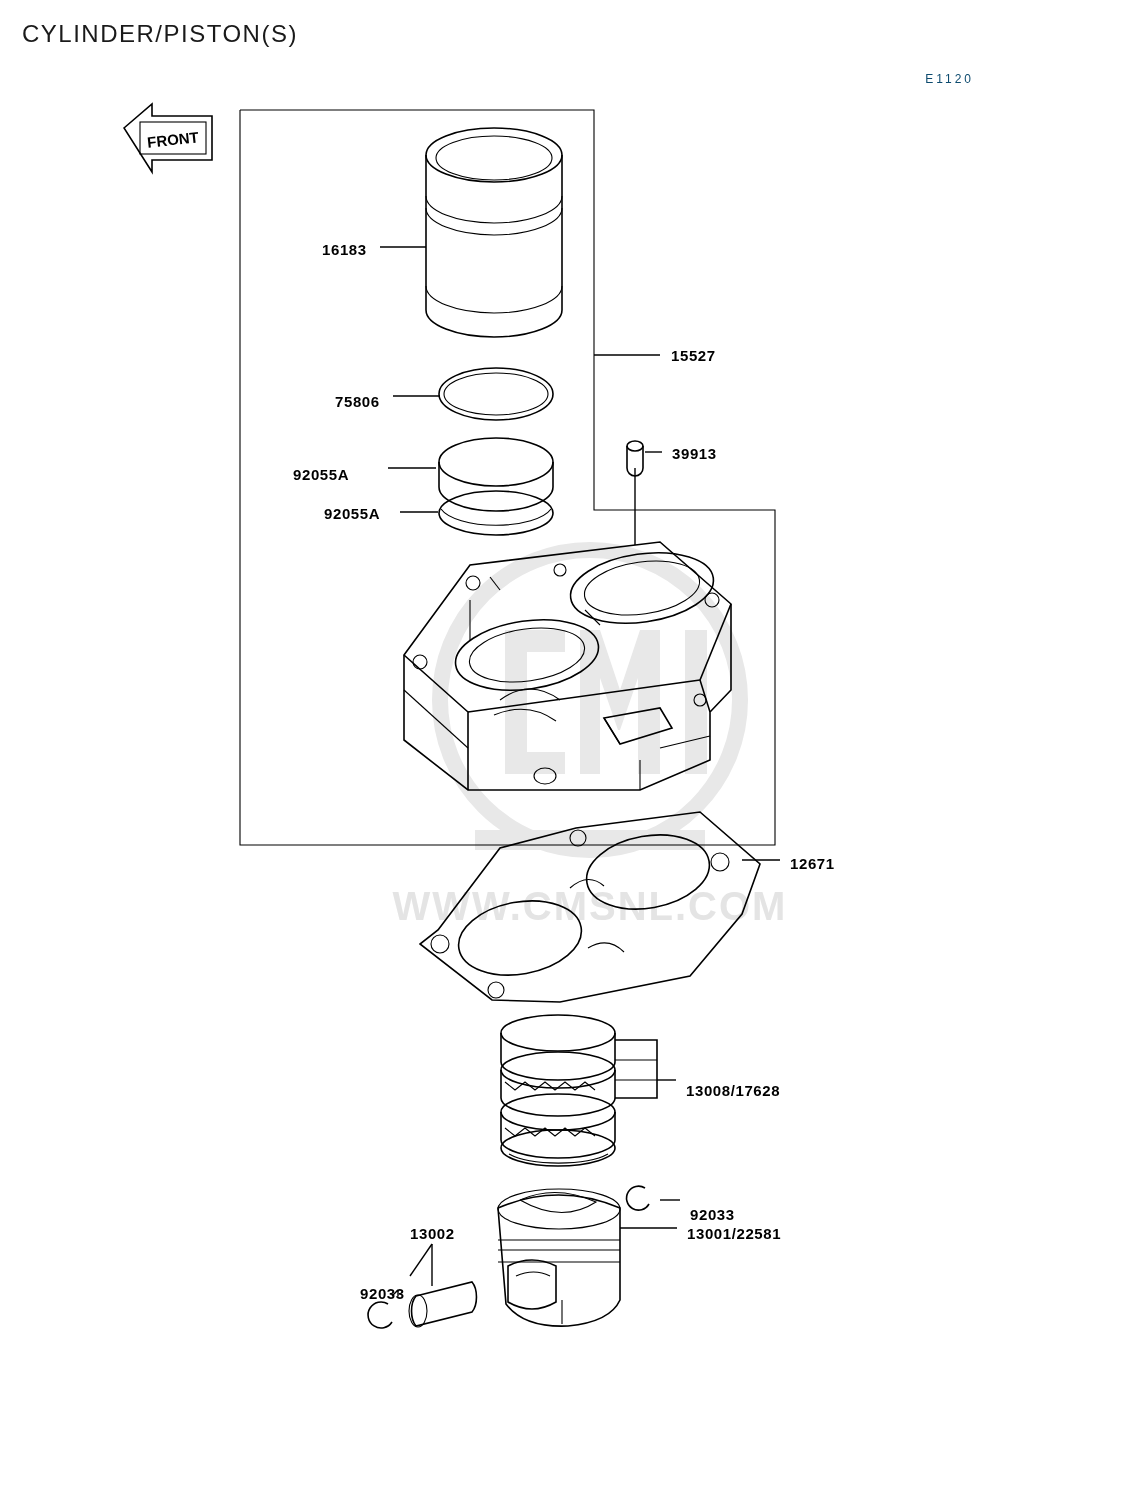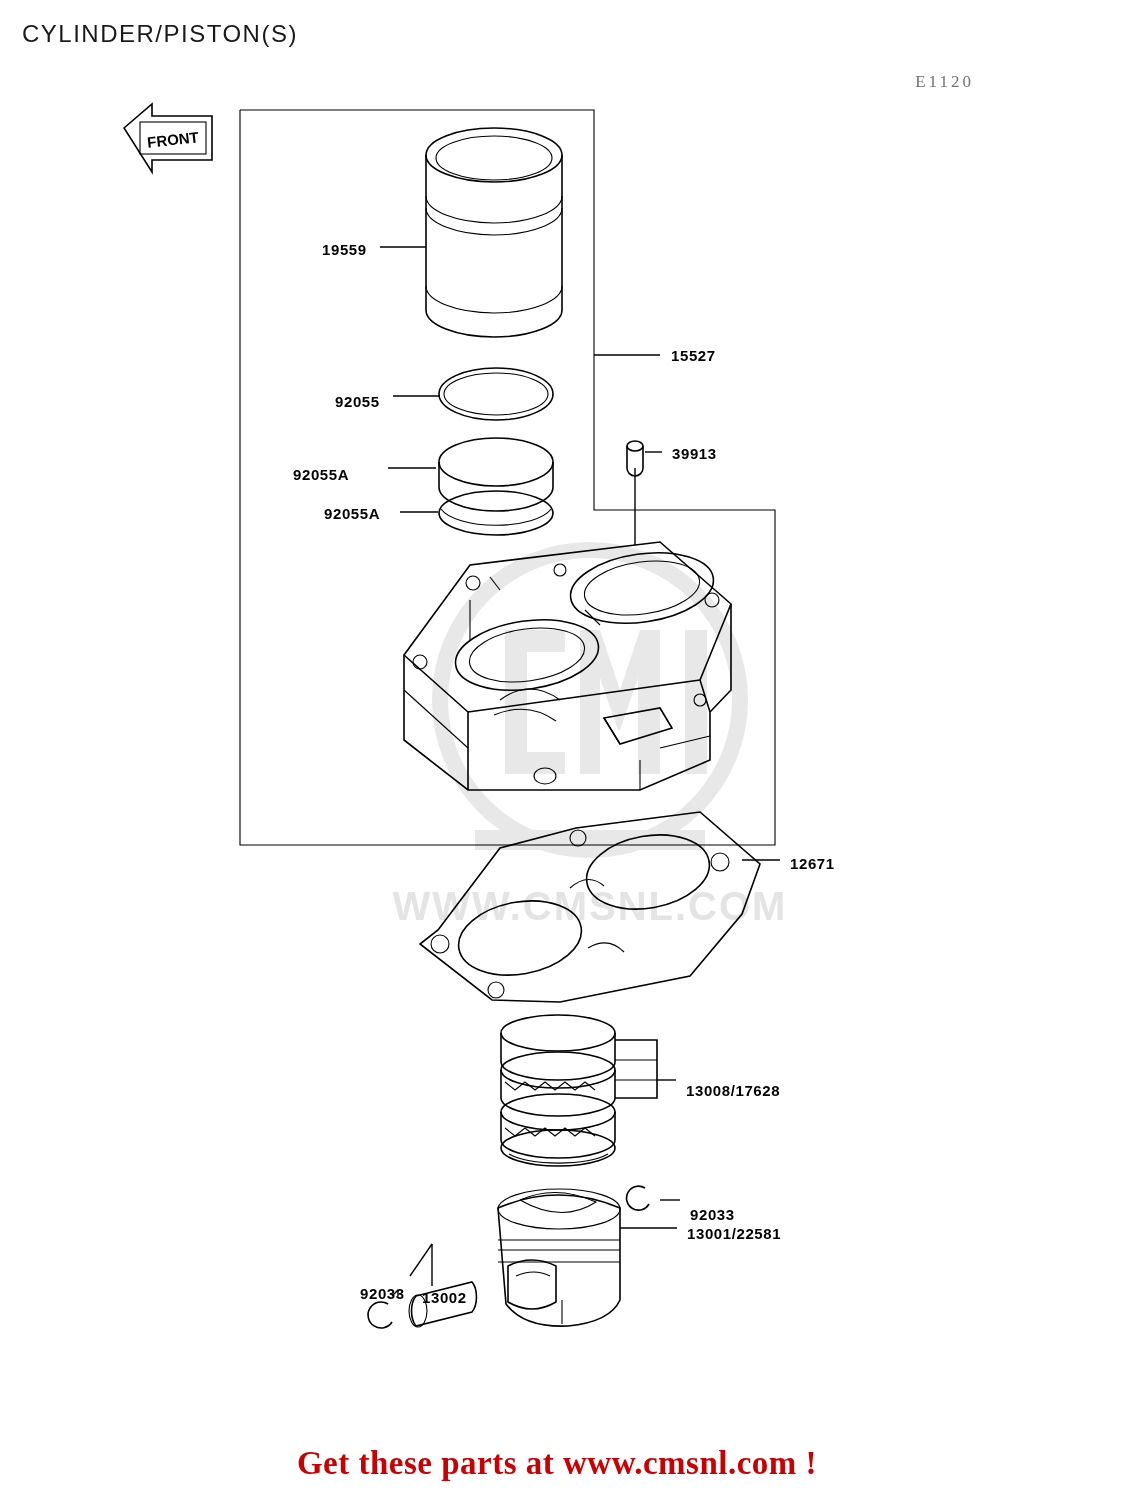--- a/index.html
+++ b/index.html
@@ -27,24 +27,24 @@
     top: 20px;
     font-size: 24px;
     letter-spacing: 1.5px;
     color: #1a1a1a;
     font-family: "Liberation Sans", sans-serif;
   }
   .figcode {
     position: absolute;
     right: 140px;
     top: 72px;
-    font-size: 17px;
+    font-size: 12px;
     letter-spacing: 3px;
-    color: #737373;
-    font-family: Liberation Serif, serif;
+    color: #0c4a6e;
+    font-family: Liberation Sans, sans-serif;
   }
   .footer {
     position: absolute;
     left: 0;
     right: 0;
     bottom: 18px;
     text-align: center;
     font-size: 33px;
     font-weight: bold;
     color: #cc0000;
@@ -243,28 +243,27 @@
     </g>
 
     <g>
       <path class="dg" d="M388 1304 a13 13 0 1 0 4 18" fill="none" stroke="#000" stroke-width="3.2"></path>
       <path class="leader" d="M392 1296 L398 1290"></path>
       <path class="leader" d="M398 1290 V1296"></path>
     </g>
 
   </svg>
 
-  <div class="label" style="left:322px; top:241px;">19559</div>
+  <div class="label" style="left:322px; top:241px;">16183</div>
   <div class="label" style="left:671px; top:347px;">15527</div>
-  <div class="label" style="left:335px; top:393px;">92055</div>
+  <div class="label" style="left:335px; top:393px;">75806</div>
   <div class="label" style="left:672px; top:445px;">39913</div>
   <div class="label" style="left:293px; top:466px;">92055A</div>
   <div class="label" style="left:324px; top:505px;">92055A</div>
   <div class="label" style="left:790px; top:855px;">12671</div>
   <div class="label" style="left:686px; top:1082px;">13008/17628</div>
   <div class="label" style="left:690px; top:1206px;">92033</div>
   <div class="label" style="left:687px; top:1225px;">13001/22581</div>
-  <div class="label" style="left:410px; top:1289px;margin-left:12px;">13002</div>
+  <div class="label" style="left:410px; top:1225px;">13002</div>
   <div class="label" style="left:360px; top:1285px;">92033</div>
 
-  <div class="footer">Get these parts at www.cmsnl.com !</div>
 
 </div>
 
 </body></html>

